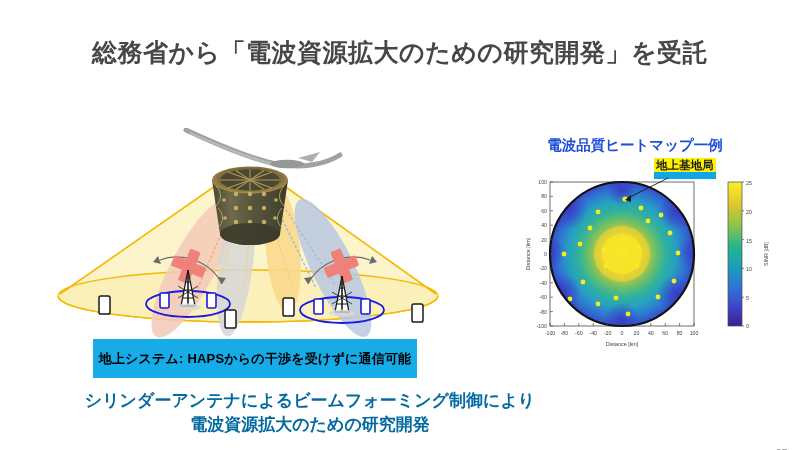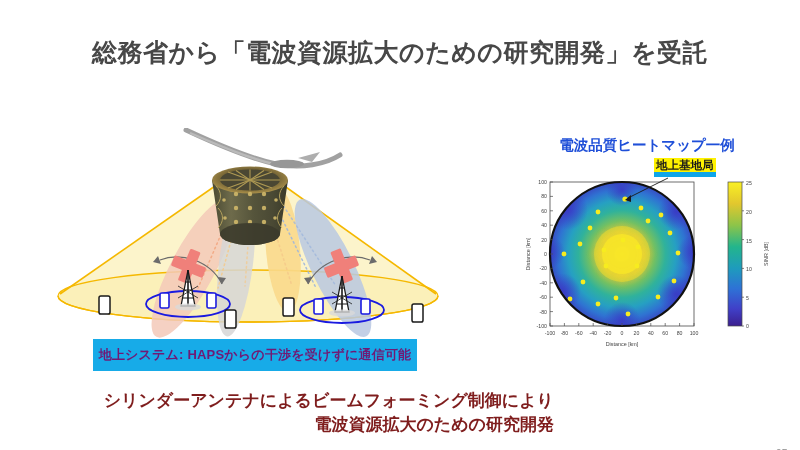--- a/index.html
+++ b/index.html
@@ -18,43 +18,43 @@
   }
   #title-line-1{top:18px;font-size:25px;}
   #title-line-2{top:60px;font-size:26px;}
 
   
   #illustration{position:absolute;left:40px;top:110px;width:450px;height:230px;}
   #illustration svg{display:block;}
 
   
   #ground-banner{
-    position:absolute;left:93px;top:321px;width:324px;height:32px;
+    position:absolute;left:93px;top:321px;width:324px;height:39px;
     background:#17ABE8;display:flex;align-items:center;justify-content:center;
-    color:#701a75;font-size:13px;font-weight:700;white-space:nowrap;letter-spacing:.2px;
+    color:#000000;font-size:13px;font-weight:700;white-space:nowrap;letter-spacing:.2px;
   }
 
   
   .caption{
-    position:absolute;left:54px;width:500px;text-align:right;
-    font-size:17px;font-weight:700;color:#7f1d1d;white-space:nowrap;
+    position:absolute;left:60px;width:500px;text-align:center;
+    font-size:17px;font-weight:700;color:#0369a1;white-space:nowrap;
   }
   #caption-line-1{top:371px;}
   #caption-line-2{top:395px;}
 
   
   #heatmap-panel{position:absolute;left:500px;top:118px;width:300px;height:235px;}
   #heatmap-title{
-    position:absolute;left:12px;top:0;width:270px;text-align:center;
+    position:absolute;left:0;top:0;width:270px;text-align:center;
     font-size:14.5px;font-weight:700;color:#1F4FD8;white-space:nowrap;
   }
   #bs-callout{
     position:absolute;left:154px;top:22px;background:#FFF200;color:#1a1a1a;
     font-size:11.5px;font-weight:700;padding:0px 2px;white-space:nowrap;
-    border-bottom:5px solid #0ea5e9;line-height:14px;
+    border-bottom:7px solid #0ea5e9;line-height:14px;
   }
   #heatmap-figure{position:absolute;left:18px;top:38px;}
   .axlabel{font-size:5.2px;fill:#444;font-family:"Liberation Sans",sans-serif;}
   .axtitle{font-size:5.4px;fill:#444;font-family:"Liberation Sans",sans-serif;}
 
   
   #page-number{
     position:absolute;right:13px;bottom:9px;font-size:11px;color:#8a8a8a;font-style:italic;
   }
 </style>

